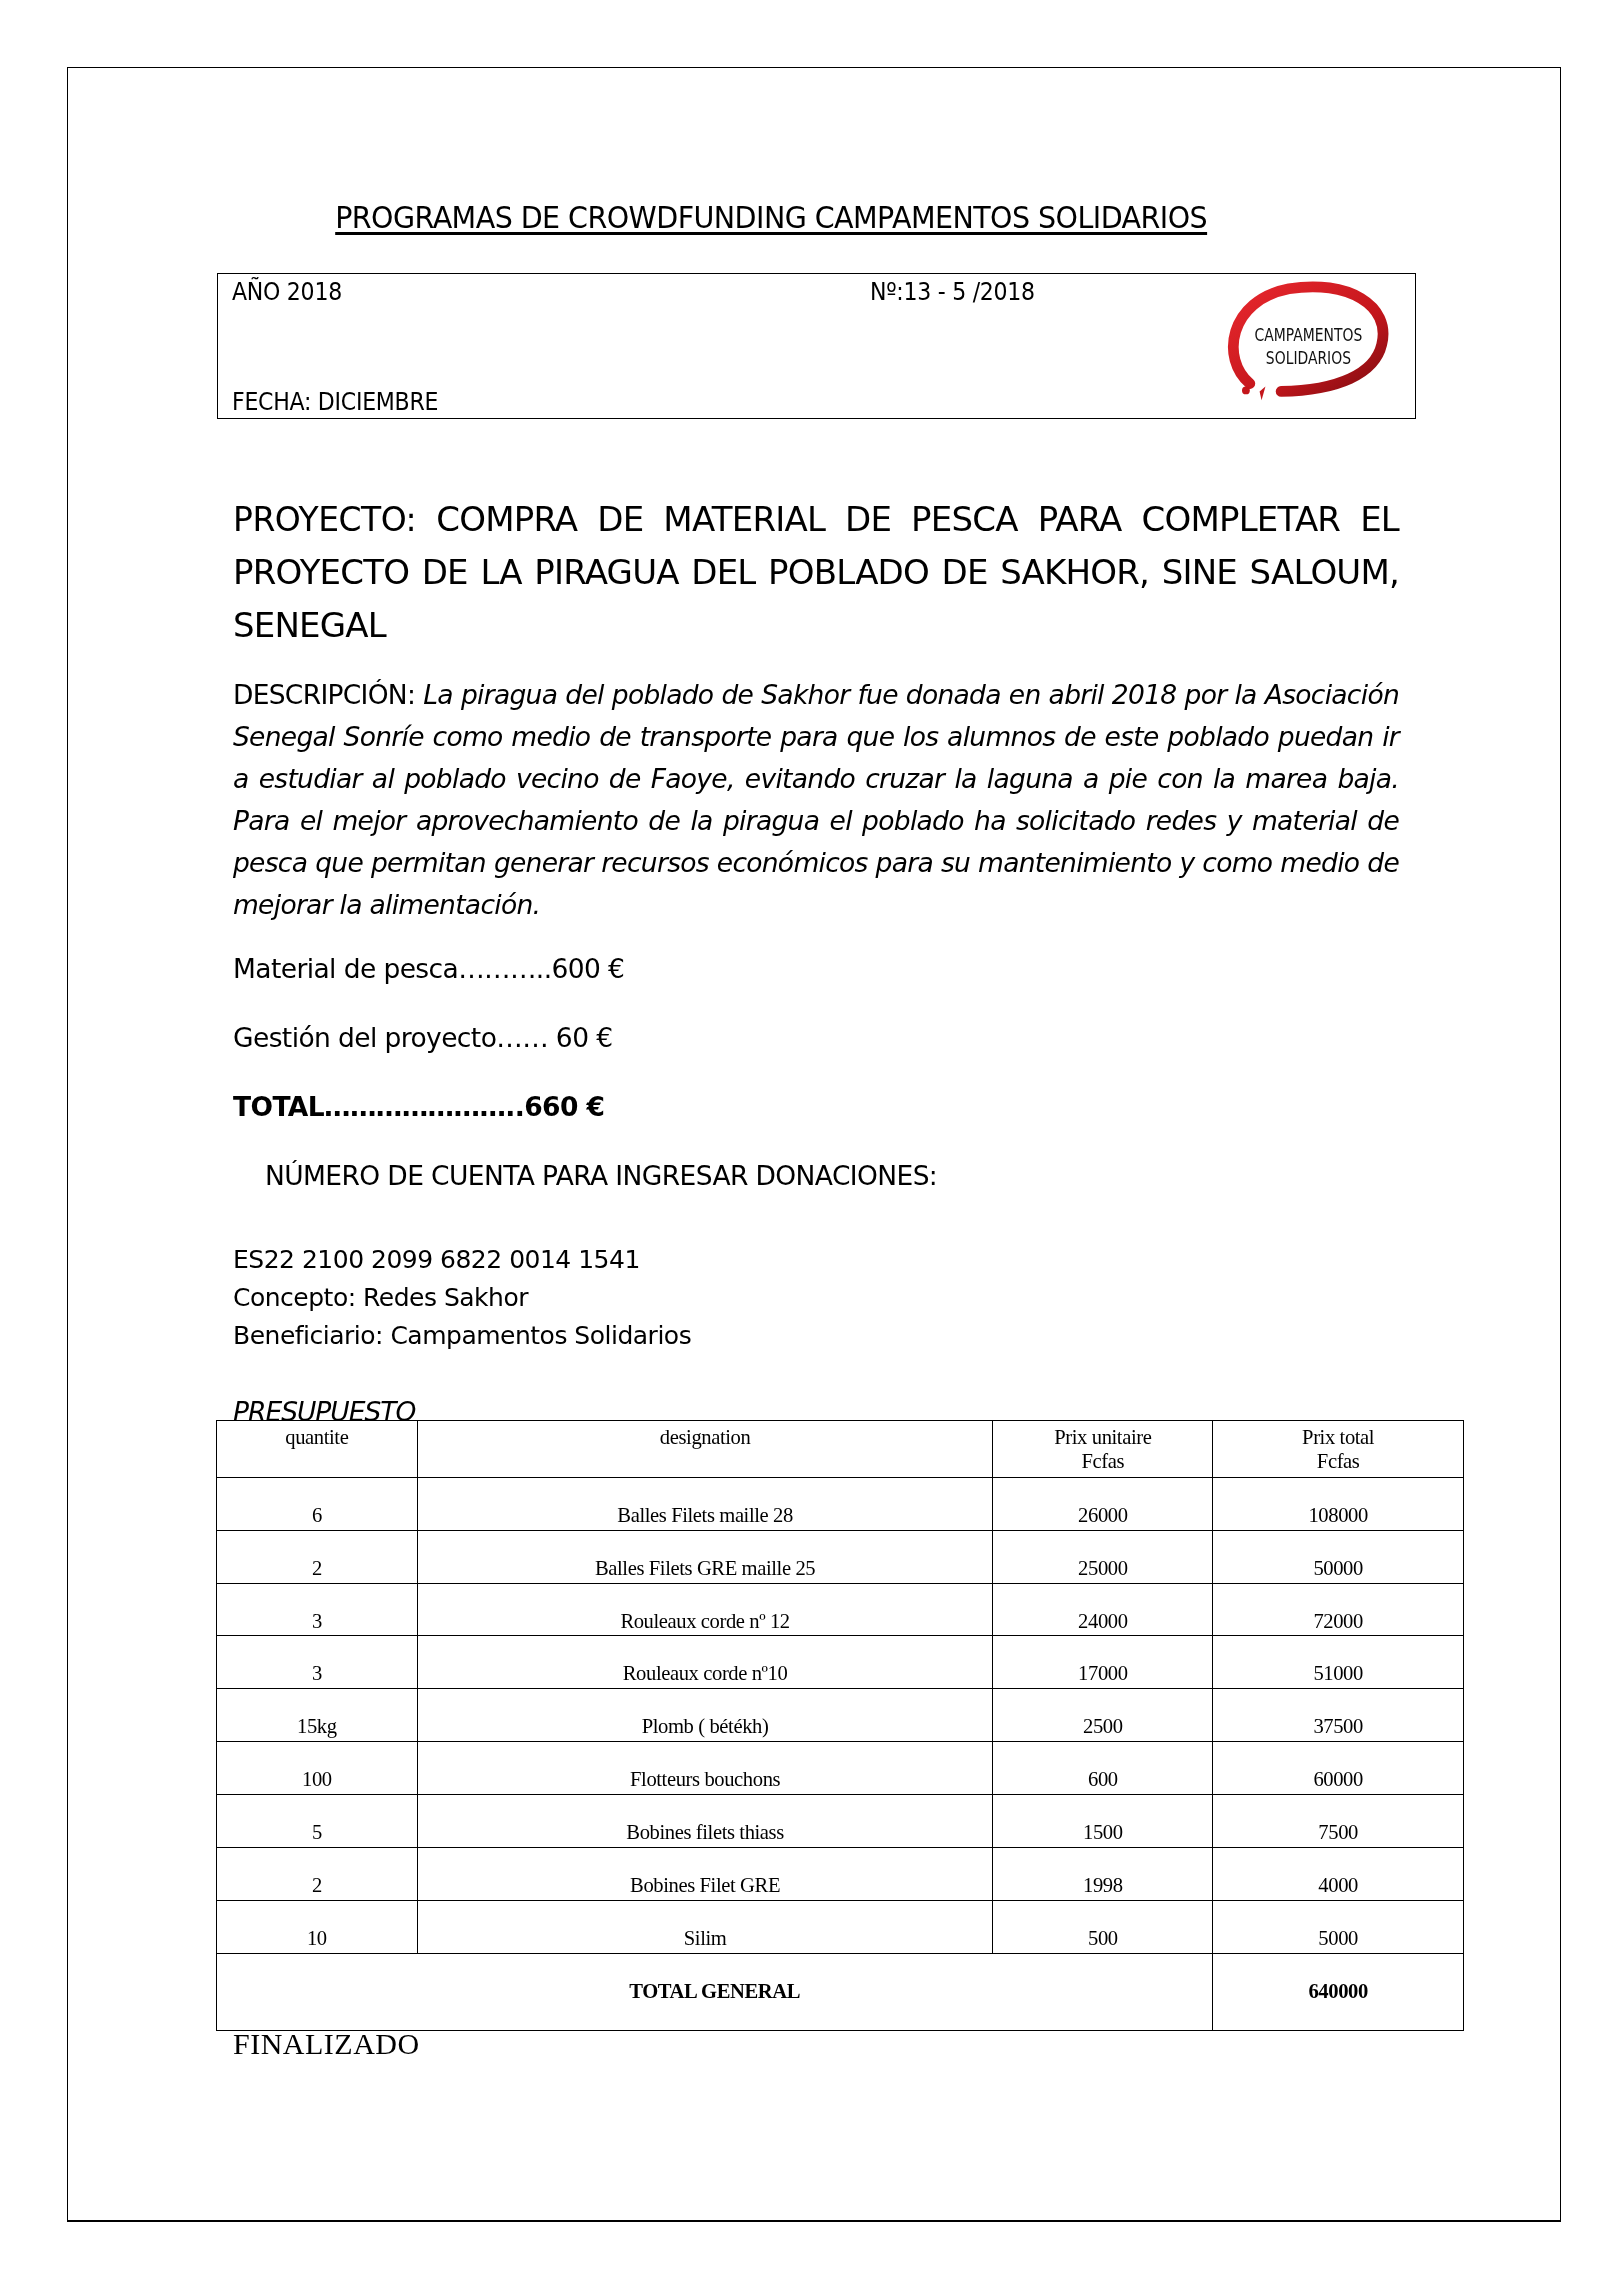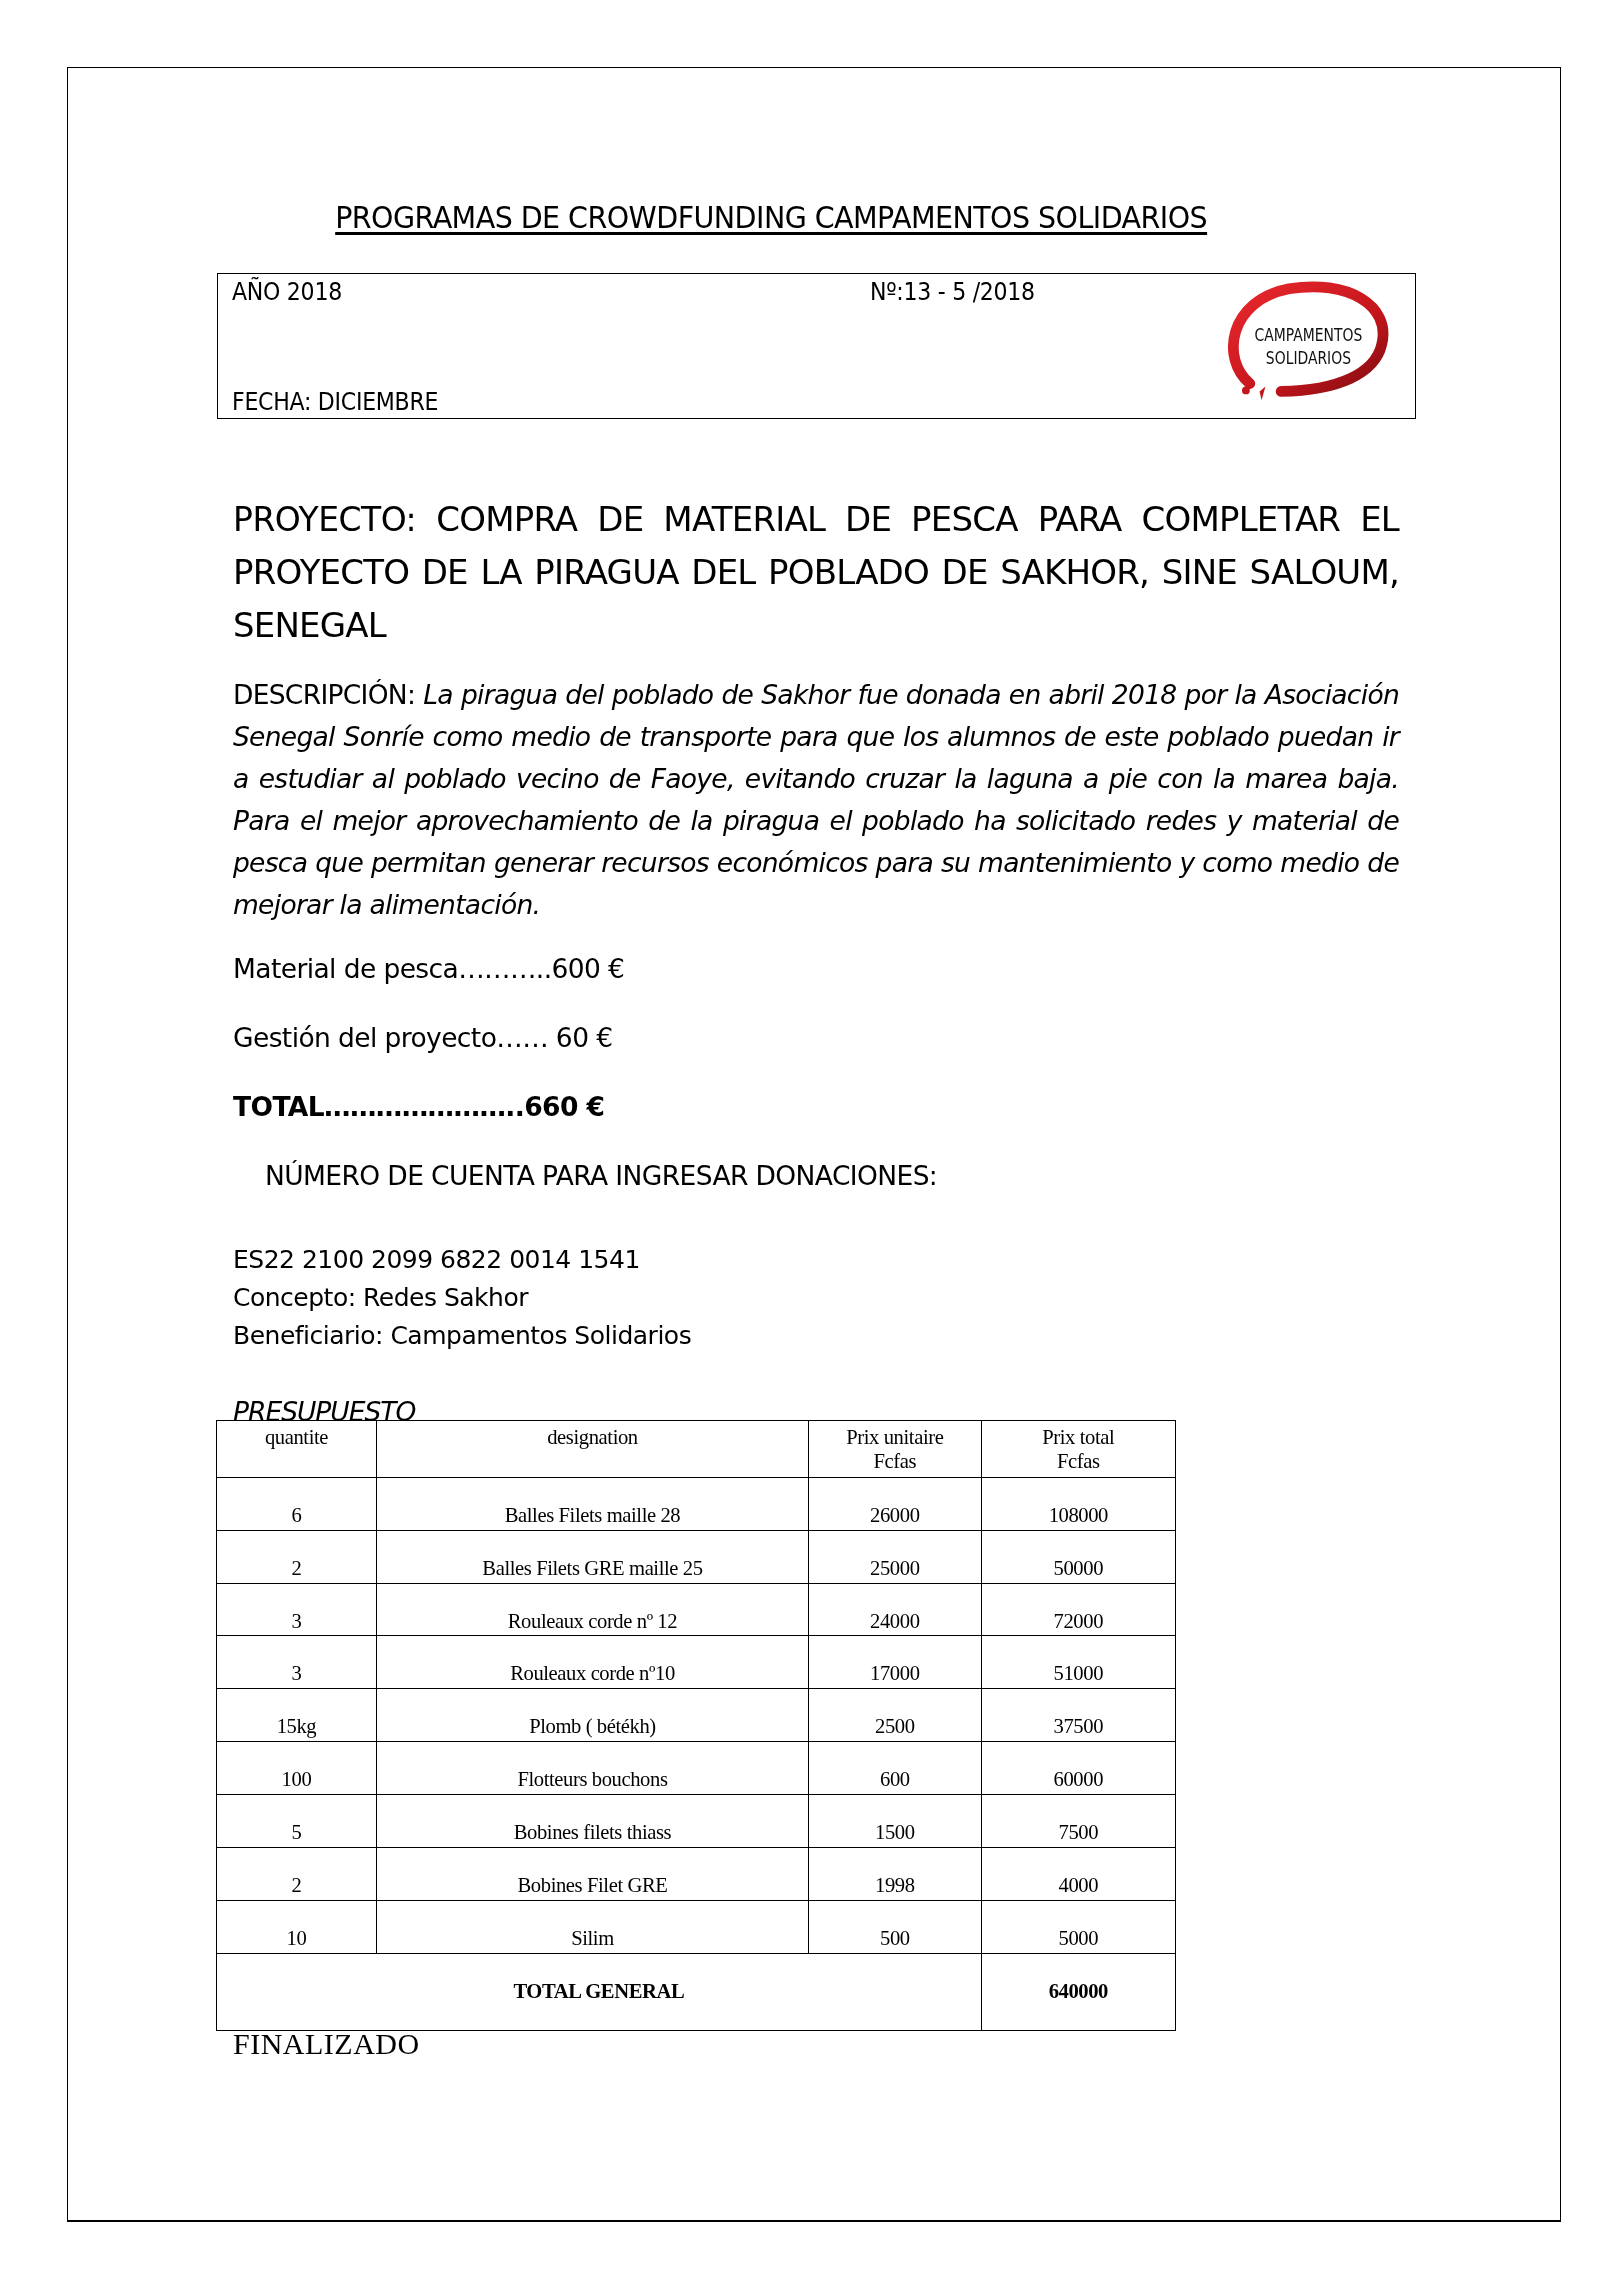--- a/index.html
+++ b/index.html
@@ -11,21 +11,21 @@
   .hdr-text { font-size: 24.5px; letter-spacing: -0.3px; font-family: "DejaVu Sans", sans-serif; transform: scaleX(0.9); transform-origin: left top; }
   .logo { position: absolute; left: 1220px; top: 281px; width: 172px; height: 127px; }
   .proj { left: 233px; top: 493px; width: 1166px; white-space: normal; font-size: 34px; line-height: 53px; text-align: justify; text-align-last: left; letter-spacing: -0.8px; }
   .proj .lbl { font-size: 33px; letter-spacing: -0.5px; }
   .desc { left: 233px; top: 674px; width: 1166px; white-space: normal; font-size: 26.5px; line-height: 42px; text-align: justify; letter-spacing: -0.7px; }
   .desc .body { font-style: italic; }
   .line27 { font-size: 26.5px; letter-spacing: -0.6px; }
   .bold { font-weight: bold; }
   .bank { left: 233px; top: 1241px; font-size: 25px; line-height: 38px; letter-spacing: -0.5px; white-space: normal; }
   .presup { left: 233px; top: 1396px; font-size: 26.5px; font-style: italic; letter-spacing: -1px; }
-  table.budget { position: absolute; left: 216px; top: 1420px; width: 960px; border-collapse: collapse; font-family: "Liberation Serif", "DejaVu Serif", serif; font-size: 20.6px; letter-spacing: -0.4px; }
+  table.budget { position: absolute; left: 216px; top: 1420px; width: 1248px; border-collapse: collapse; font-family: "Liberation Serif", "DejaVu Serif", serif; font-size: 20.6px; letter-spacing: -0.4px; }
   table.budget td, table.budget th { border: 1.5px solid #000; text-align: center; vertical-align: bottom; padding: 0 3.9px 2.9px 3.9px; font-weight: normal; }
   table.budget th { vertical-align: top; padding-top: 3.9px; line-height: 24.5px; height: 44px; }
   table.budget td { height: 49px; }
   table.budget tr.total td { height: 76px; vertical-align: middle; font-weight: bold; padding-bottom: 0; }
   .col-q { width: 189px; } .col-d { width: 542px; } .col-u { width: 207px; } .col-t { width: 236px; }
   .final { left: 233px; top: 2027px; font-family: "Liberation Serif", "DejaVu Serif", serif; font-size: 30px; letter-spacing: 0.5px; }
 </style>
 </head>
 <body>
 

